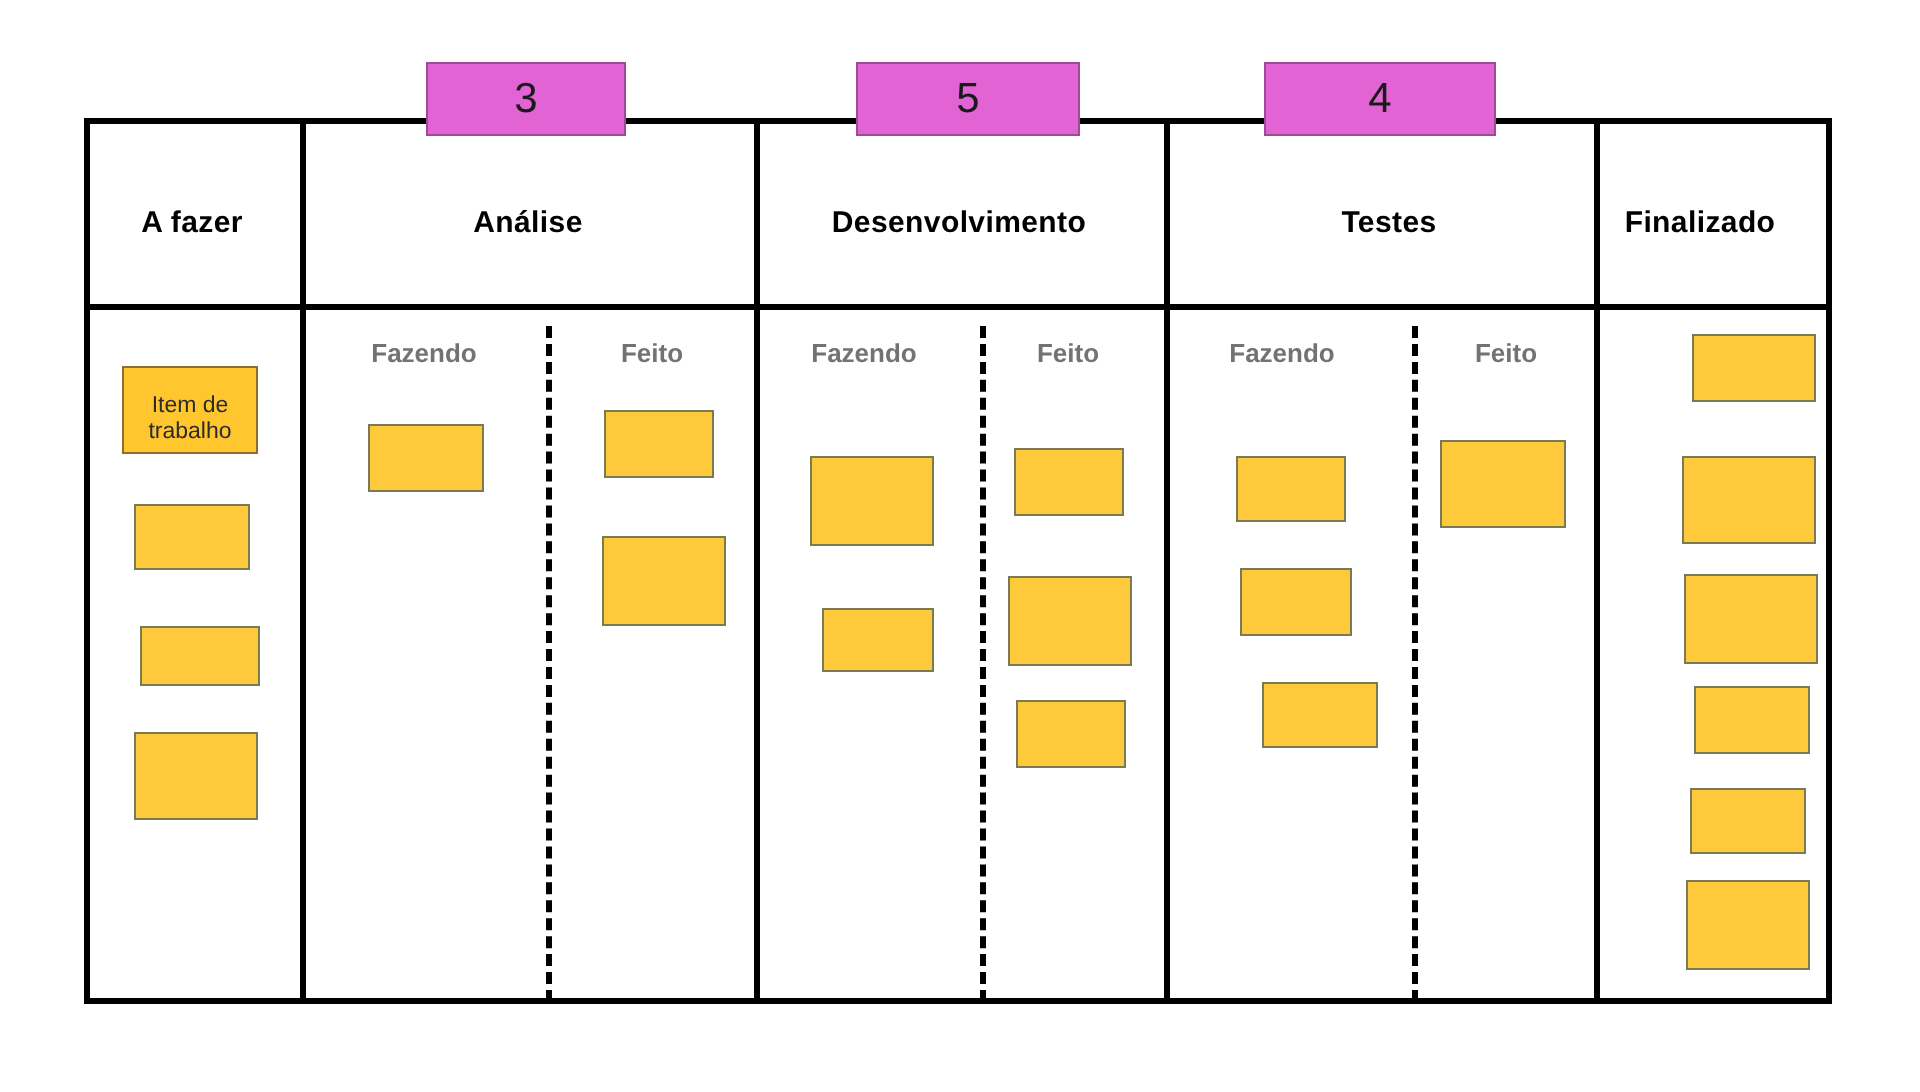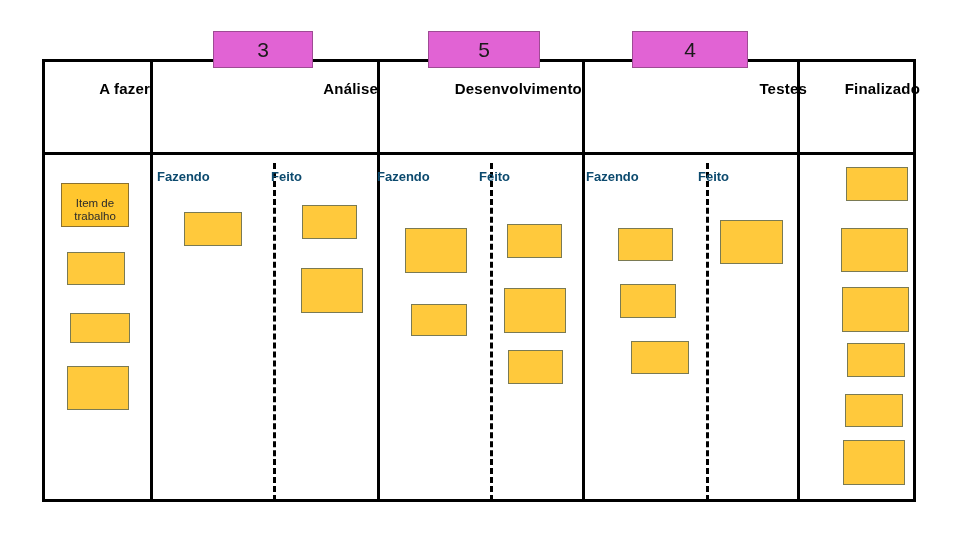--- a/index.html
+++ b/index.html
@@ -69,35 +69,36 @@
     justify-content: center;
     font-size: 21px;
     color: #1a1a1a;
     font-family: "Liberation Sans", sans-serif;
     z-index: 5;
   }
 
   
   .col-title {
     position: absolute;
-    top: 80px;
-    text-align: right;
+    top: 103px;
+    text-align: center;
     font-size: 15px;
     font-weight: bold;
     color: #000000;
     letter-spacing: 0.2px;
   }
 
   
   .sub-label {
     position: absolute;
     top: 169px;
+    text-align: center;
     font-size: 13px;
     font-weight: bold;
-    color: #0c4a6e;
+    color: #737373;
   }
 
   
   .dashed-sep {
     position: absolute;
     top: 163px;
     height: 338px;
     width: 0;
     border-left: 3px dashed #000000;
     box-sizing: border-box;
@@ -147,21 +148,21 @@
       </div>
       <div class="wip-badge" style="left: 632px; top: 31px; width: 116px;">
         <span>4</span>
       </div>
     </div>
   <div id="titles-layer">
       <div class="col-title" style="left: 42px; width: 108px;">A fazer</div>
       <div class="col-title" style="left: 150px; width: 228px;">Análise</div>
       <div class="col-title" style="left: 377px; width: 205px;">Desenvolvimento</div>
       <div class="col-title" style="left: 582px; width: 225px;">Testes</div>
-      <div class="col-title" style="left: 797px; width: 106px; margin-left: 17px;">Finalizado</div>
+      <div class="col-title" style="left: 797px; width: 106px;">Finalizado</div>
     </div>
   <div id="dashed-layer">
       <div class="dashed-sep" style="left: 273px;"></div>
       <div class="dashed-sep" style="left: 490px;"></div>
       <div class="dashed-sep" style="left: 706px;"></div>
     </div>
   <div id="sublabels-layer">
       <div class="sub-label" style="left: 157px; width: 110px;">Fazendo</div>
       <div class="sub-label" style="left: 271px; width: 110px;">Feito</div>
       <div class="sub-label" style="left: 377px; width: 110px;">Fazendo</div>

